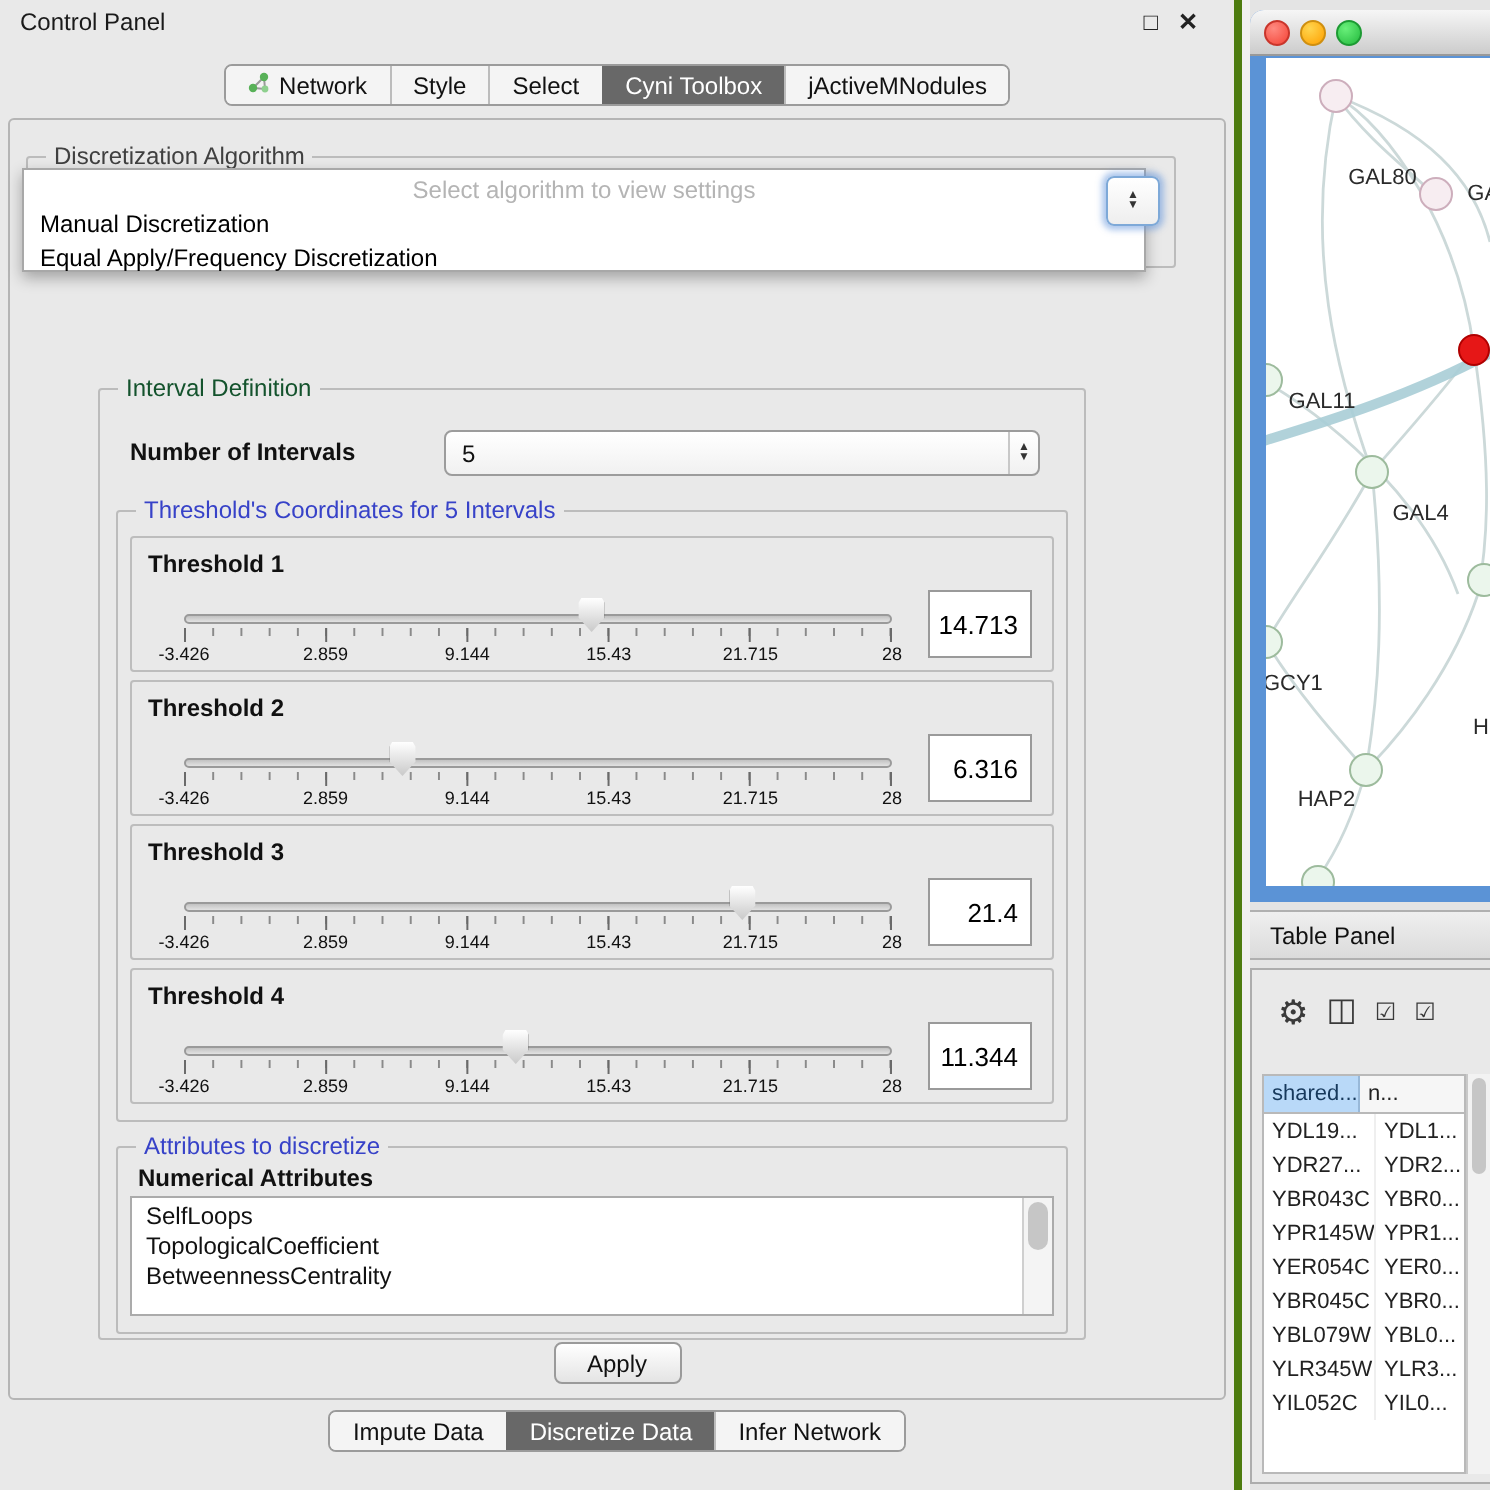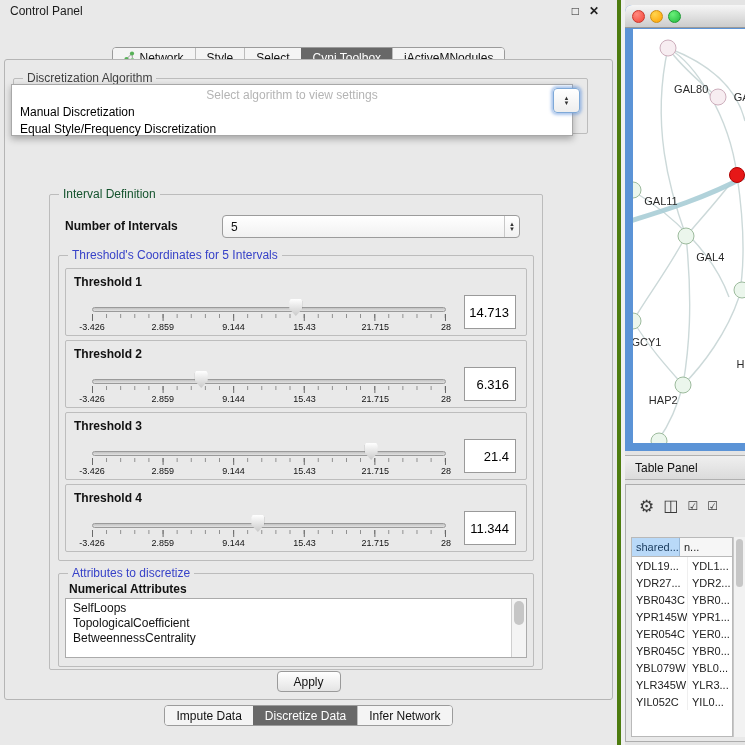--- a/index.html
+++ b/index.html
@@ -4,21 +4,21 @@
 <style>
   *{box-sizing:border-box;margin:0;padding:0}
   body{width:745px;height:745px;position:relative;background:#f0f0f0;
        font-family:"Liberation Sans",sans-serif;overflow:hidden;color:#111}
 
   
   .cp{position:absolute;left:0;top:0;width:621px;height:745px;background:#e9e9e9;border-right:4px solid #4d7c0f}
   .cp-titlebar{height:22px;display:flex;align-items:center;padding:0 10px;font-size:12px;color:#1a1a1a}
   .win-btns{margin-left:auto;display:flex;gap:10px;font-size:12px;color:#222;margin-right:8px}
   .win-btn{cursor:default;font-weight:bold}
-  .tabs-row{display:flex;justify-content:center;margin-top:25px}
+  .tabs-row{display:flex;justify-content:center;margin-top:10px}
   .tab-group{display:flex;border:1px solid #9b9b9b;border-radius:4px;overflow:hidden;background:#f4f4f4;height:21px}
   .tab{display:flex;align-items:center;gap:5px;padding:0 11px;font-size:12px;color:#111;border-left:1px solid #bcbcbc;background:#f4f4f4;white-space:nowrap}
   .tab:first-child{border-left:none}
   .tab.sel{background:#686868;color:#fff;border-left-color:#686868}
 
   .cp-body{position:absolute;left:4px;right:4px;top:59px;bottom:45px;border:1px solid #b5b5b5;border-radius:3px;background:#e9e9e9}
 
   .group{position:absolute;border:1px solid #bcbcbc;border-radius:2px}
   .group-title{position:absolute;top:-8px;left:9px;background:#e9e9e9;padding:0 4px;font-size:12px;line-height:14px;color:#404040;white-space:nowrap}
   .gt-green{color:#14532d}
@@ -130,21 +130,21 @@
 
   <div class="cp-body">
 
     <div class="group" style="left:8px;right:24px;top:18px;height:56px">
       <span class="group-title">Discretization Algorithm</span>
     </div>
 
     <div class="algo-popup">
       <div class="popup-header">Select algorithm to view settings</div>
       <div class="popup-item b">Manual Discretization</div>
-      <div class="popup-item">Equal Style/Frequency Discretization</div>
+      <div class="popup-item">Equal Apply/Frequency Discretization</div>
     </div>
     <div class="algo-stub">
         <span>▲</span>
         <span>▼</span>
       </div>
 
 
     <div class="group" style="left:44px;width:494px;top:134px;height:476px">
       <span class="group-title gt-green">Interval Definition</span>
 

